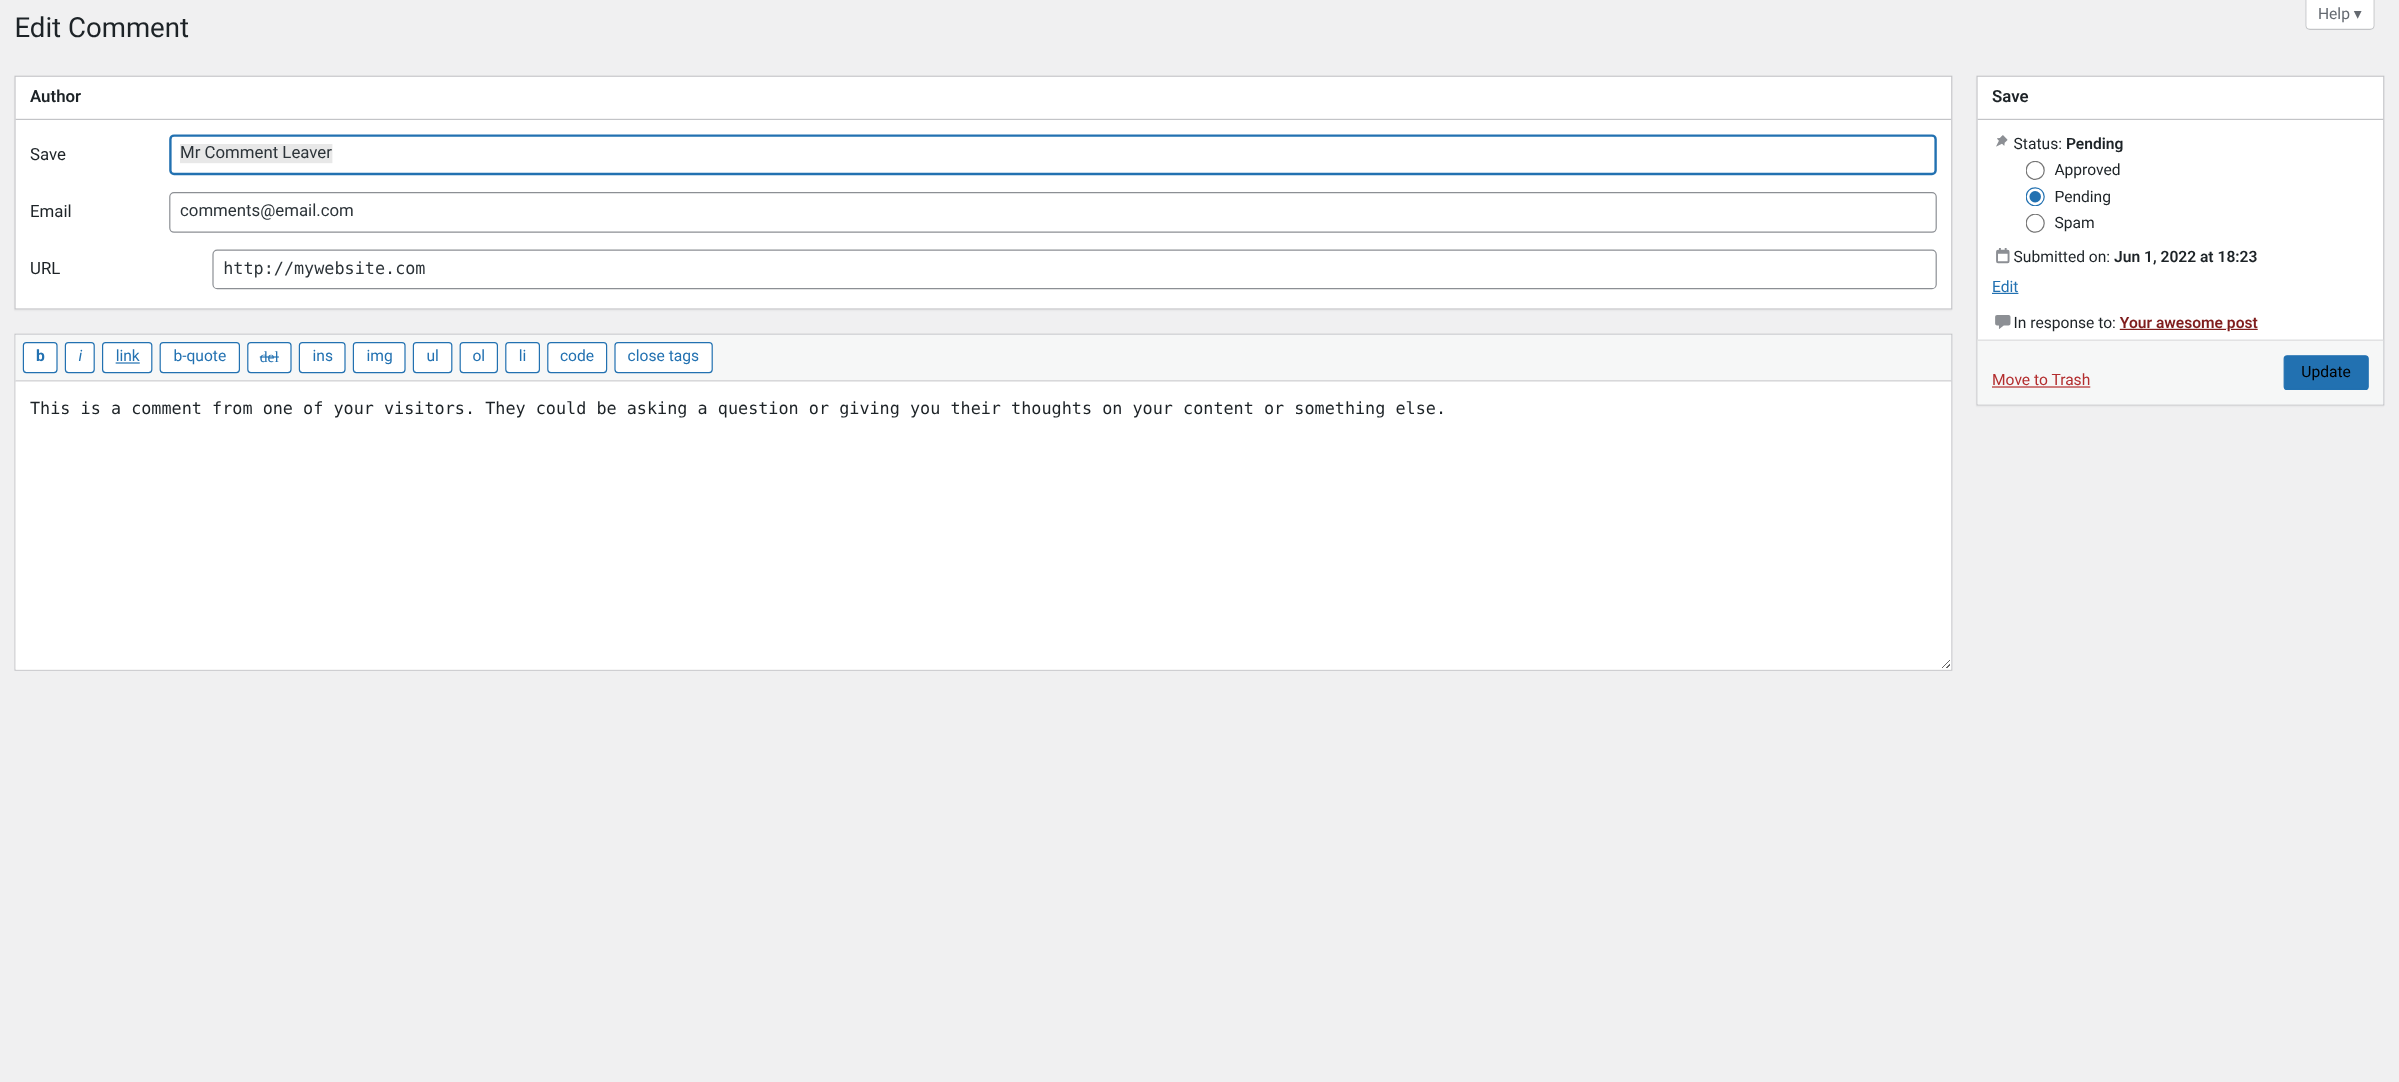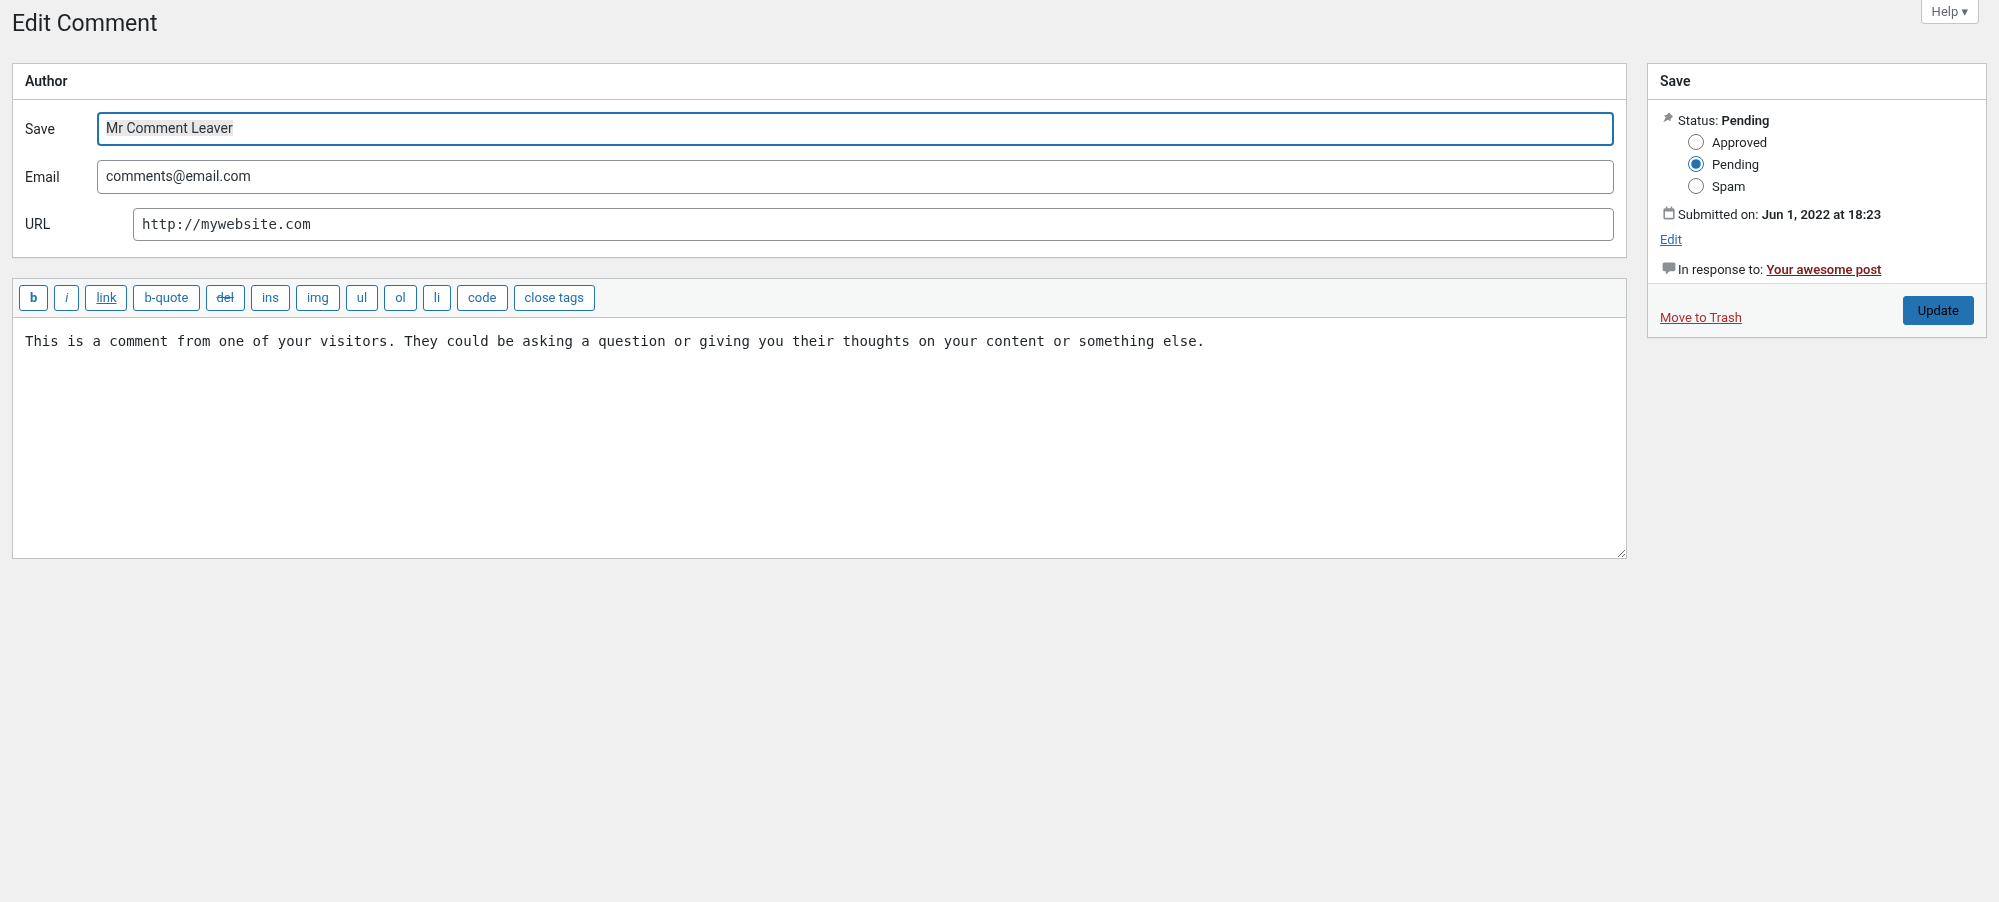--- a/index.html
+++ b/index.html
@@ -71,20 +71,21 @@
     .form-input {
       flex: 1;
       padding: 6px 8px;
       font-size: 14px;
       border: 1px solid #8c8f94;
       border-radius: 4px;
       background: #fff;
       color: #2c3338;
       line-height: 1.4;
       font-family: inherit;
+      margin-left: 44px;
     }
     .form-input.focused {
       border: 2px solid #2271b1;
       outline: none;
       padding: 5px 7px;
     }
     .name-highlight {
       background: #e8e8e8;
     }
     .form-input.mono {
@@ -111,21 +112,21 @@
       border-radius: 3px;
       font-size: 13px;
       padding: 4px 10px;
       cursor: pointer;
       line-height: 1.2;
       font-family: inherit;
     }
     .qt-button.bold { font-weight: 700; }
     .qt-button.italic { font-style: italic; }
     .qt-button.underline { text-decoration: underline; }
-    .qt-button.strike { text-decoration: line-through; }
+    .qt-button.strike { text-decoration: line-through; font-family: Liberation Serif, serif; }
     .editor-textarea {
       width: 100%;
       min-height: 240px;
       border: none;
       padding: 12px;
       font-family: Menlo, Consolas, monospace;
       font-size: 14px;
       line-height: 1.7;
       color: #1d2327;
       resize: vertical;

